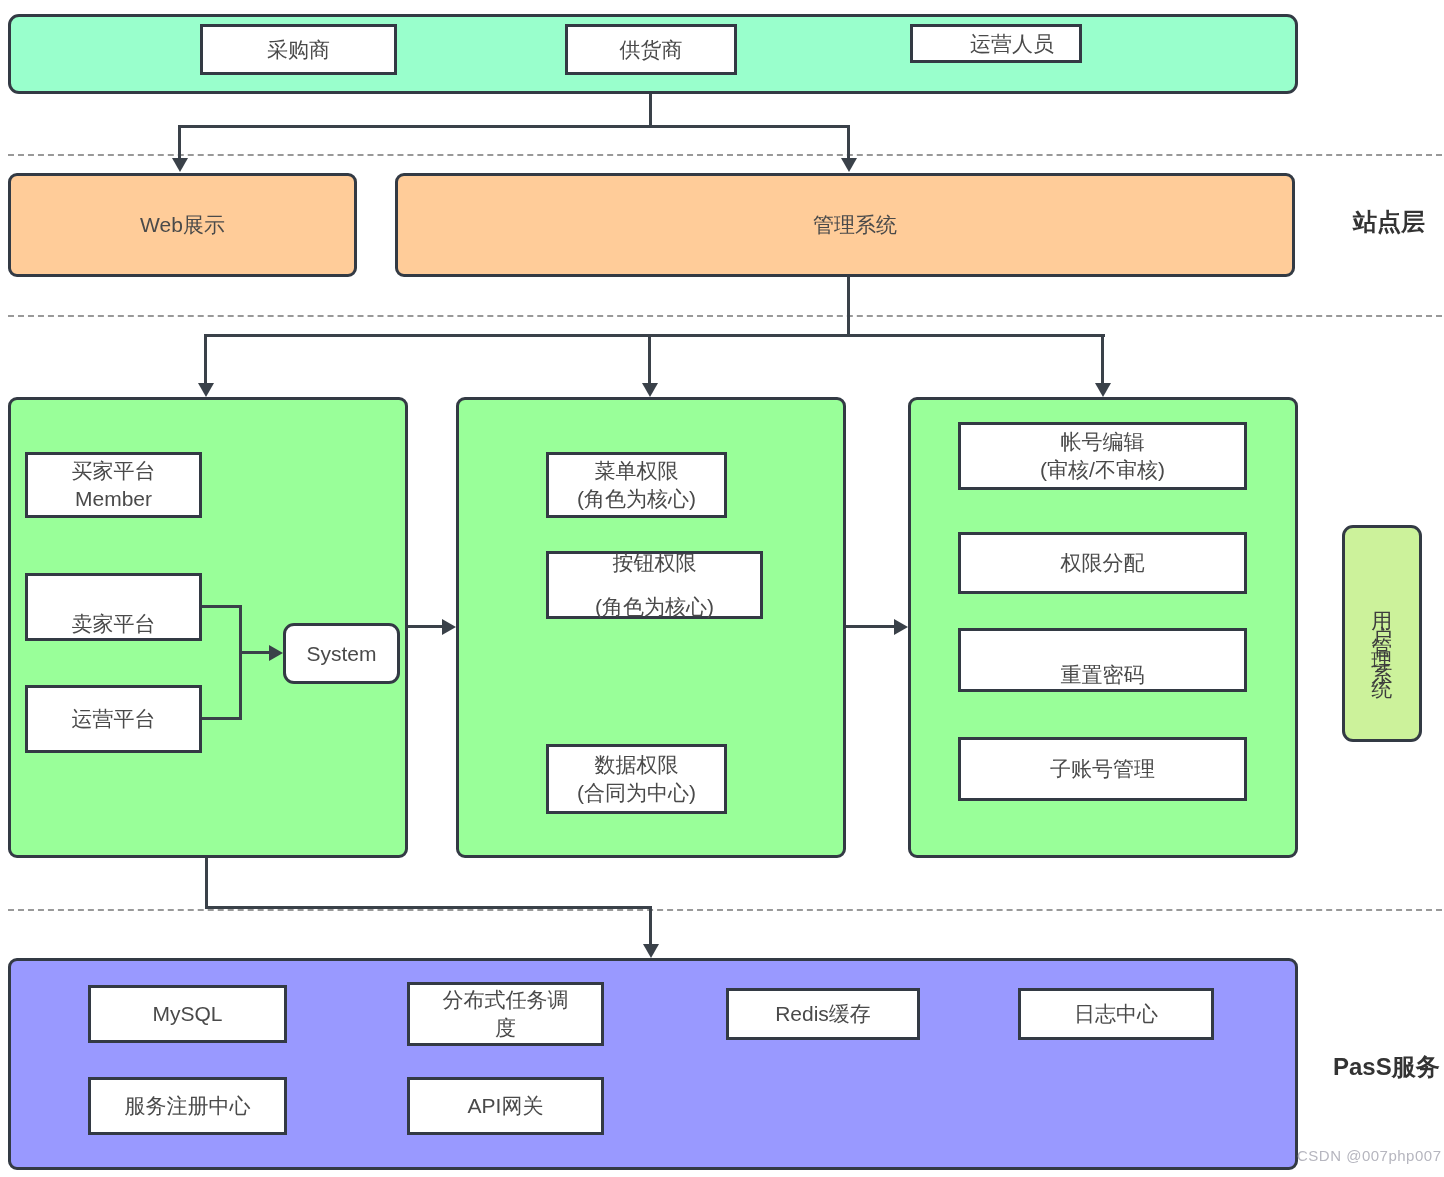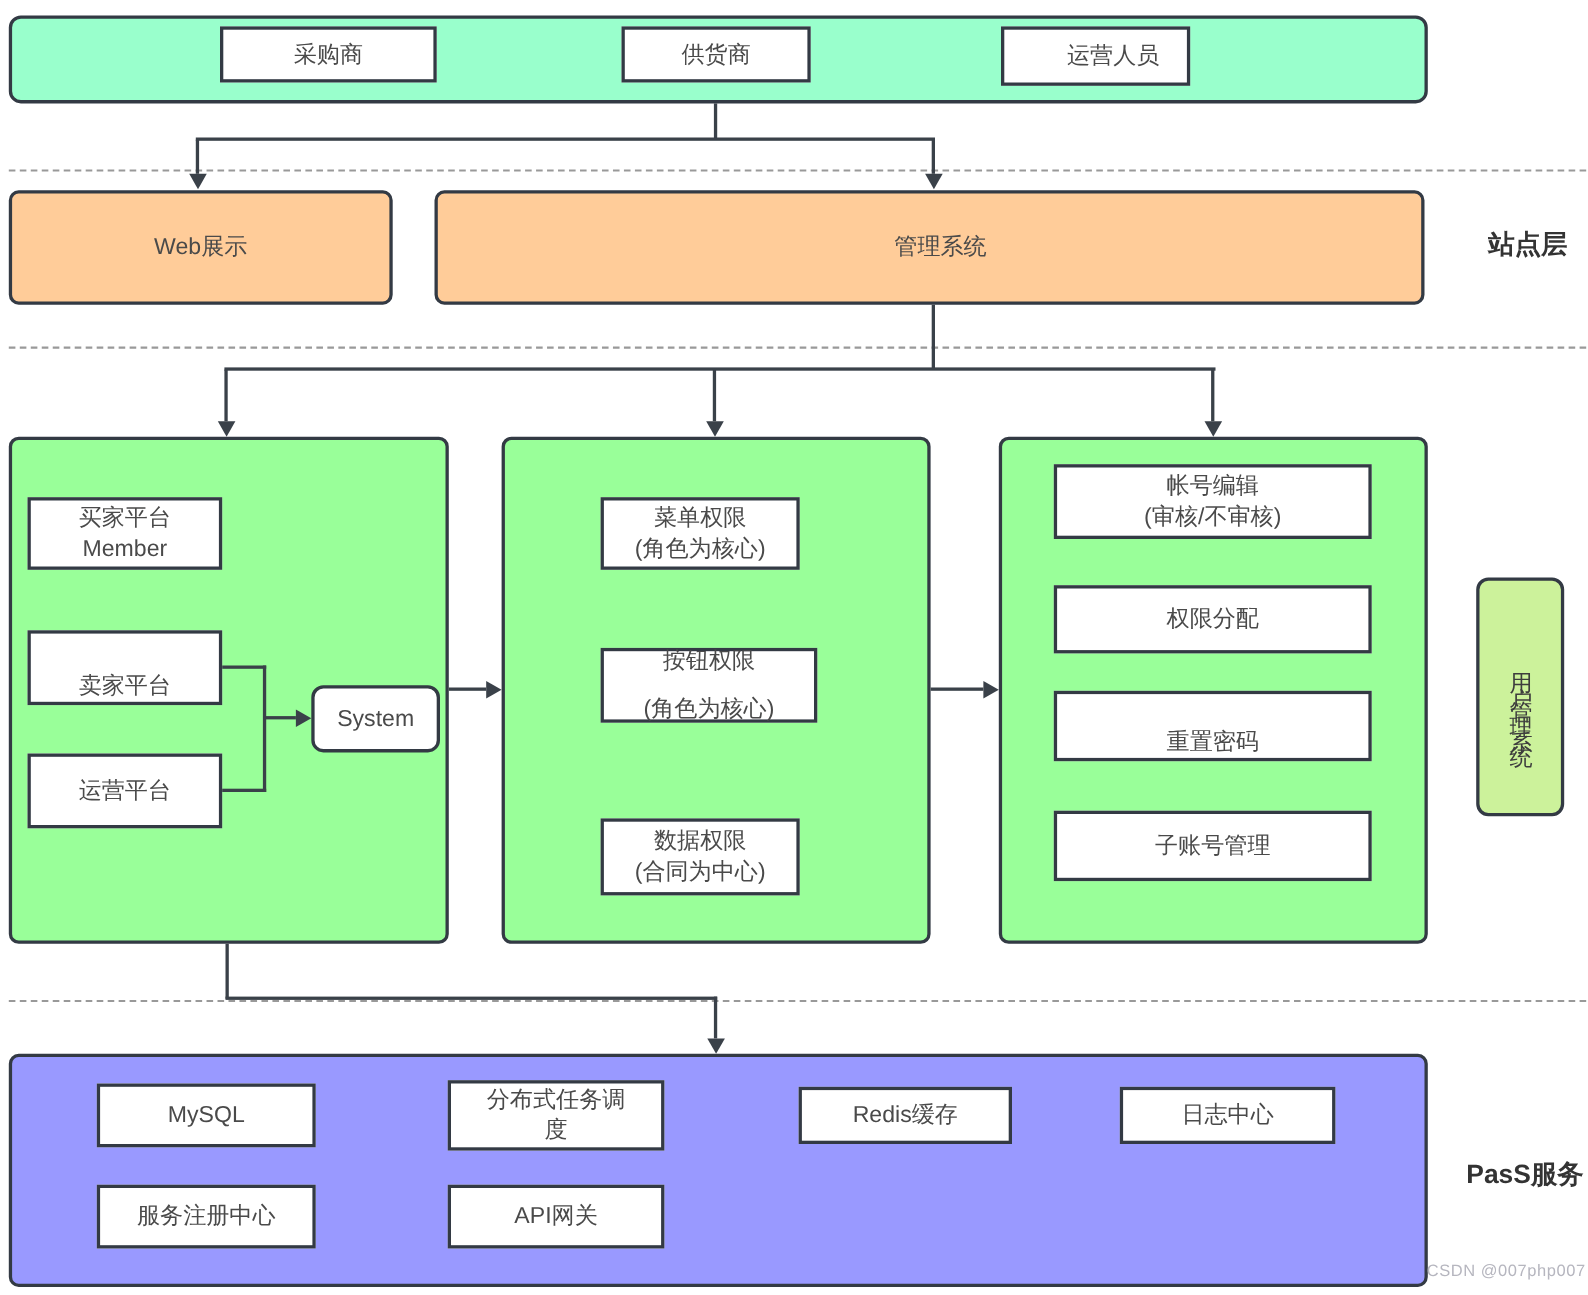--- a/index.html
+++ b/index.html
@@ -42,21 +42,21 @@
   <div class="dashed" style="left:8px;top:315px;width:1434px;"></div>
   <div class="dashed" style="left:8px;top:909px;width:1434px;"></div>
 
   <div class="box mint r10" style="left:8px;top:14px;width:1290px;height:80px;"></div>
   <div class="box" style="left:200px;top:24px;width:197px;height:51px;">
     <span>采购商</span>
   </div>
   <div class="box" style="left:565px;top:24px;width:172px;height:51px;">
     <span>供货商</span>
   </div>
-  <div class="box" style="left:910px;top:24px;width:172px;height:54px;padding-left:32px;">
+  <div class="box" style="left:910px;top:24px;width:172px;height:39px;padding-left:32px;">
     <span>运营人员</span>
   </div>
 
   <div class="vline" style="left:649px;top:94px;height:33px;"></div>
   <div class="hline" style="left:178px;top:125px;width:672px;"></div>
   <div class="vline" style="left:178px;top:127px;height:31px;"></div>
   <div class="arr-down" style="left:172px;top:158px;"></div>
   <div class="vline" style="left:847px;top:127px;height:31px;"></div>
   <div class="arr-down" style="left:841px;top:158px;"></div>
 
@@ -98,21 +98,21 @@
   <div class="arr-right" style="left:269px;top:645px;"></div>
 
   <div class="hline" style="left:408px;top:625px;width:34px;"></div>
   <div class="arr-right" style="left:442px;top:619px;"></div>
 
   <div class="box green r8" style="left:456px;top:397px;width:390px;height:461px;"></div>
   <div class="box" style="left:546px;top:452px;width:181px;height:66px;justify-content:center;">
     <span>菜单权限</span>
     <span class="line2">(角色为核心)</span>
   </div>
-  <div class="box" style="left:546px;top:589px;width:197px;height:68px;gap:16px;">
+  <div class="box" style="left:546px;top:551px;width:217px;height:68px;gap:16px;">
     <span>按钮权限</span>
     <span class="line2">(角色为核心)</span>
   </div>
   <div class="box" style="left:546px;top:712px;width:181px;height:70px;margin-top:32px;">
     <span>数据权限</span>
     <span class="line2">(合同为中心)</span>
   </div>
 
   <div class="hline" style="left:846px;top:625px;width:48px;"></div>
   <div class="arr-right" style="left:894px;top:619px;"></div>

